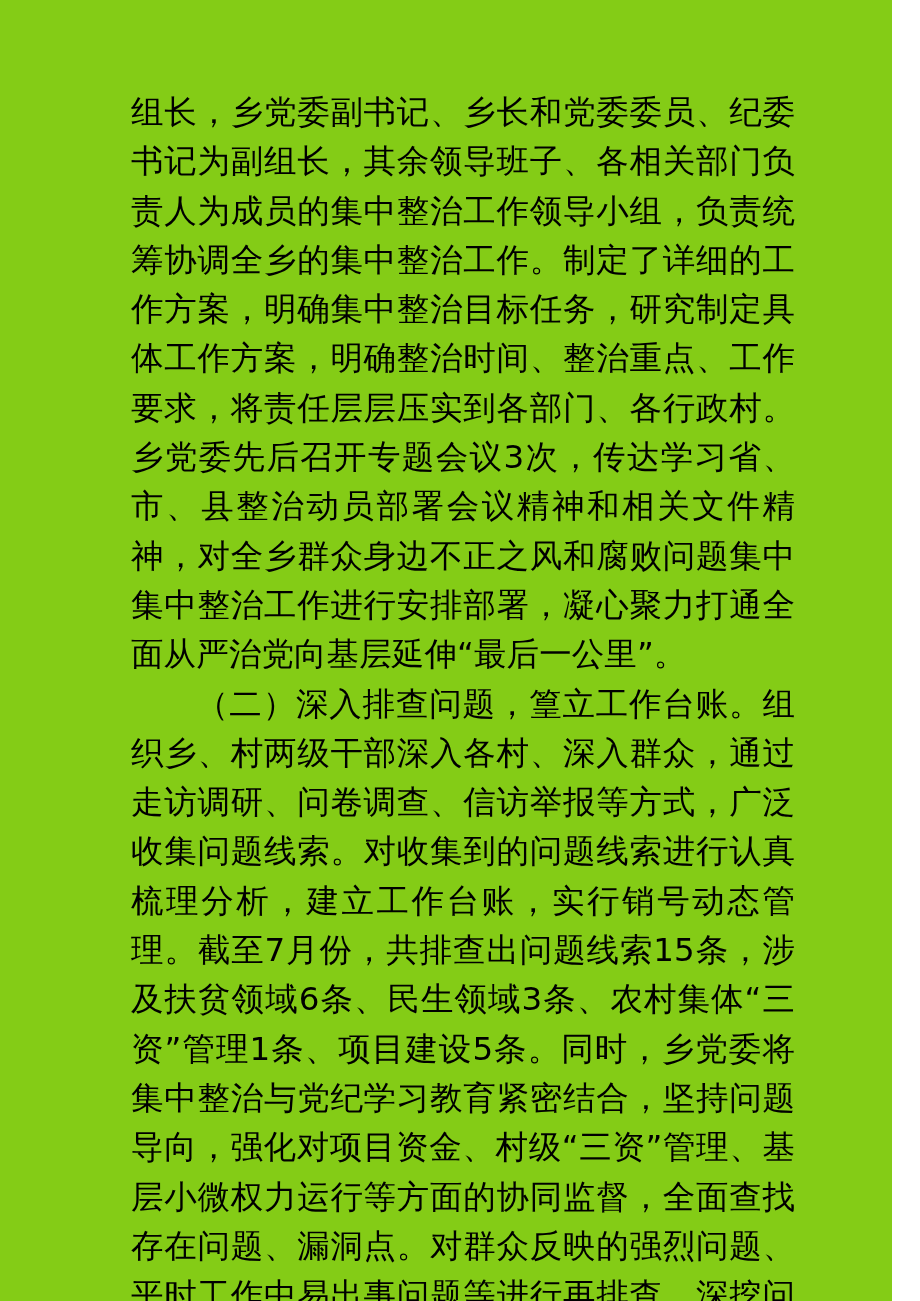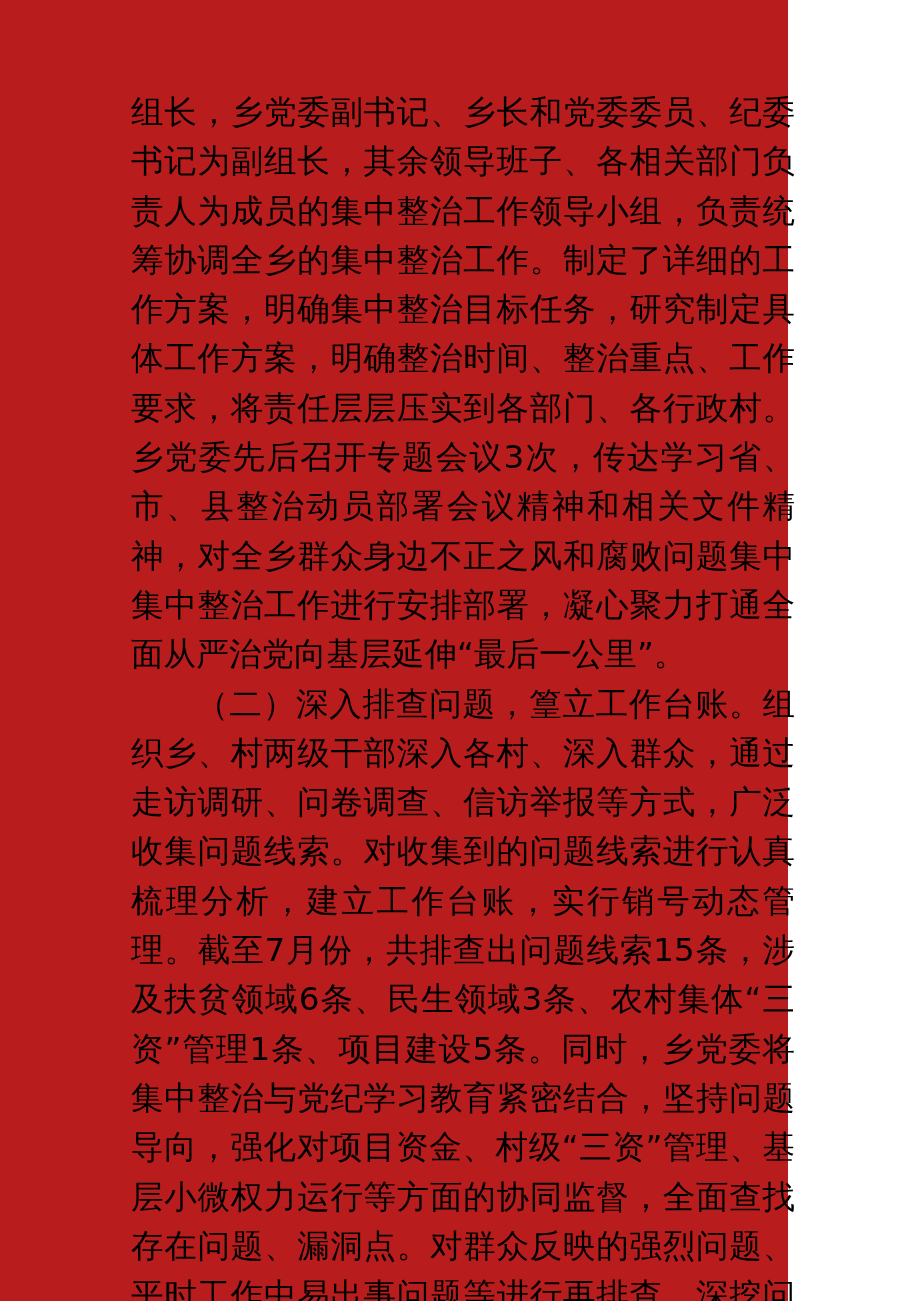--- a/index.html
+++ b/index.html
@@ -8,23 +8,23 @@
     background: #ffffff;
   }
   body {
     width: 920px;
     height: 1301px;
     overflow: hidden;
     font-family: "DejaVu Sans", "Liberation Sans", sans-serif;
   }
   .page {
     position: relative;
-    width: 788px;
+    width: 892px;
     height: 1301px;
-    background: #b91c1c;
+    background: #84cc16;
     box-sizing: border-box;
   }
   .doc-body {
     position: absolute;
     left: 131px;
     top: 88px;
     width: 664px;
   }
   .para {
     margin: 0;

